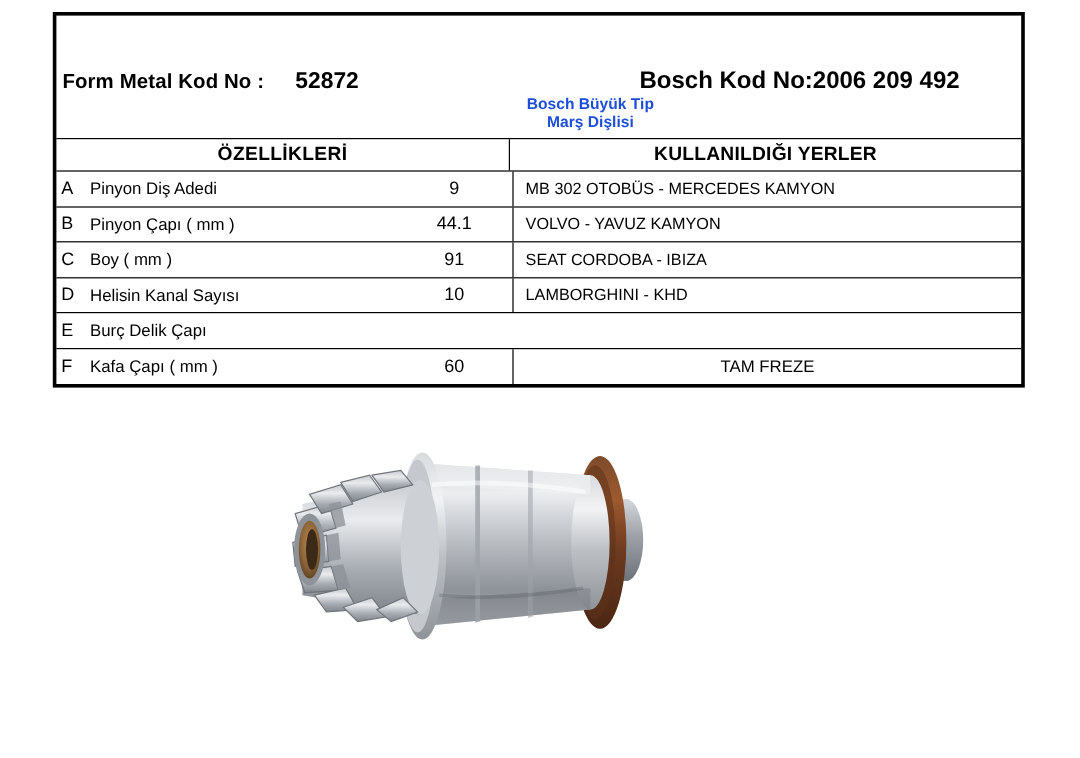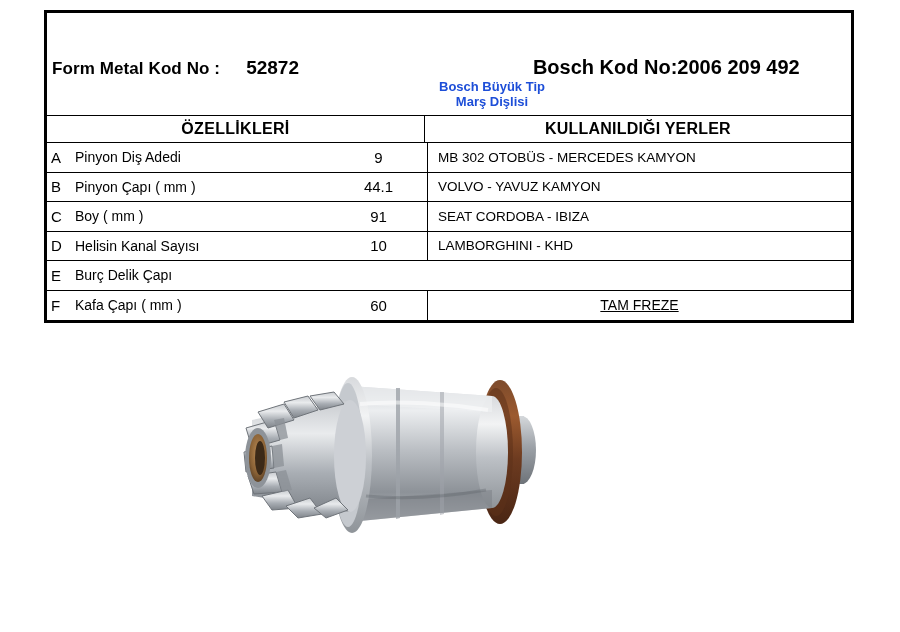--- a/index.html
+++ b/index.html
@@ -149,21 +149,20 @@
     font-size: 13.5px;
     display: flex;
     align-items: center;
     padding-left: 10px;
     box-sizing: border-box;
   }
   .cell-use.center {
     justify-content: center;
     padding-left: 0;
     font-size: 14px;
-    text-decoration: underline;
   }
 
   
   .photo {
     position: absolute;
     left: 200px;
     top: 300px;
     width: 420px;
     height: 310px;
   }

